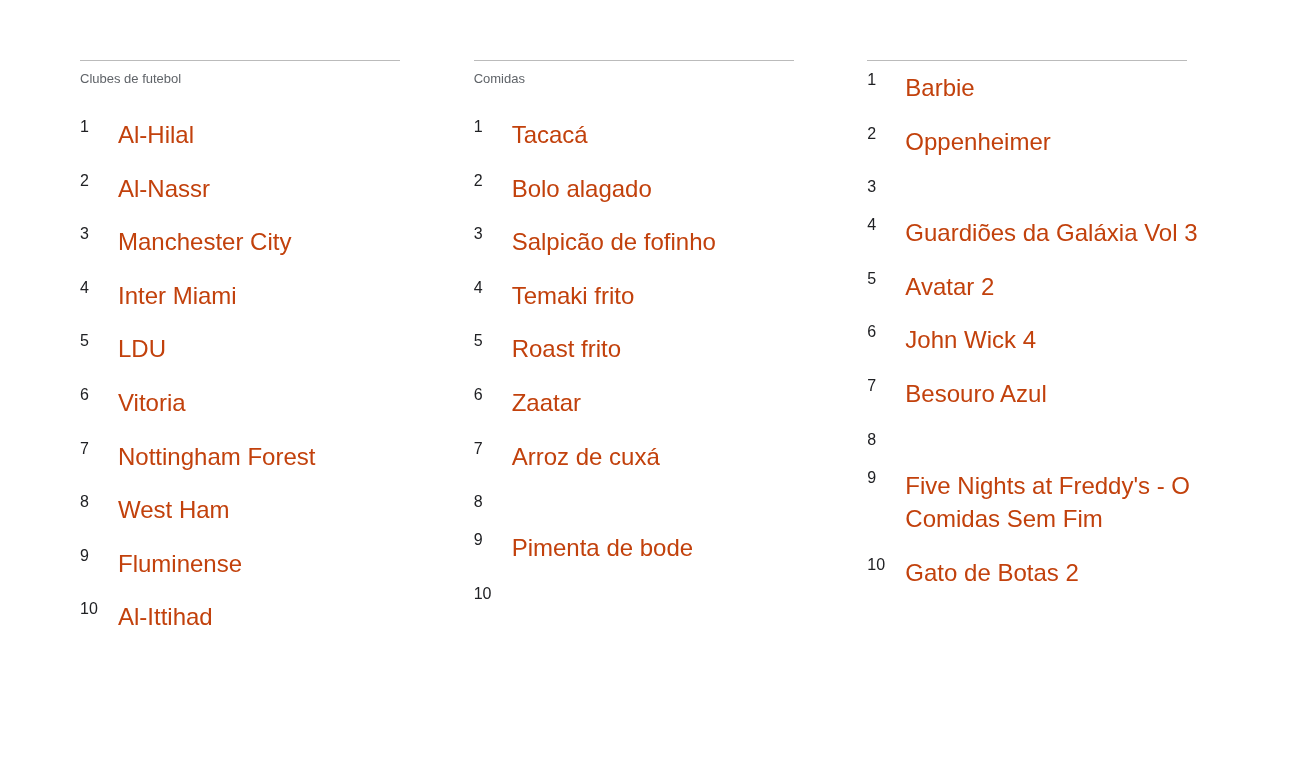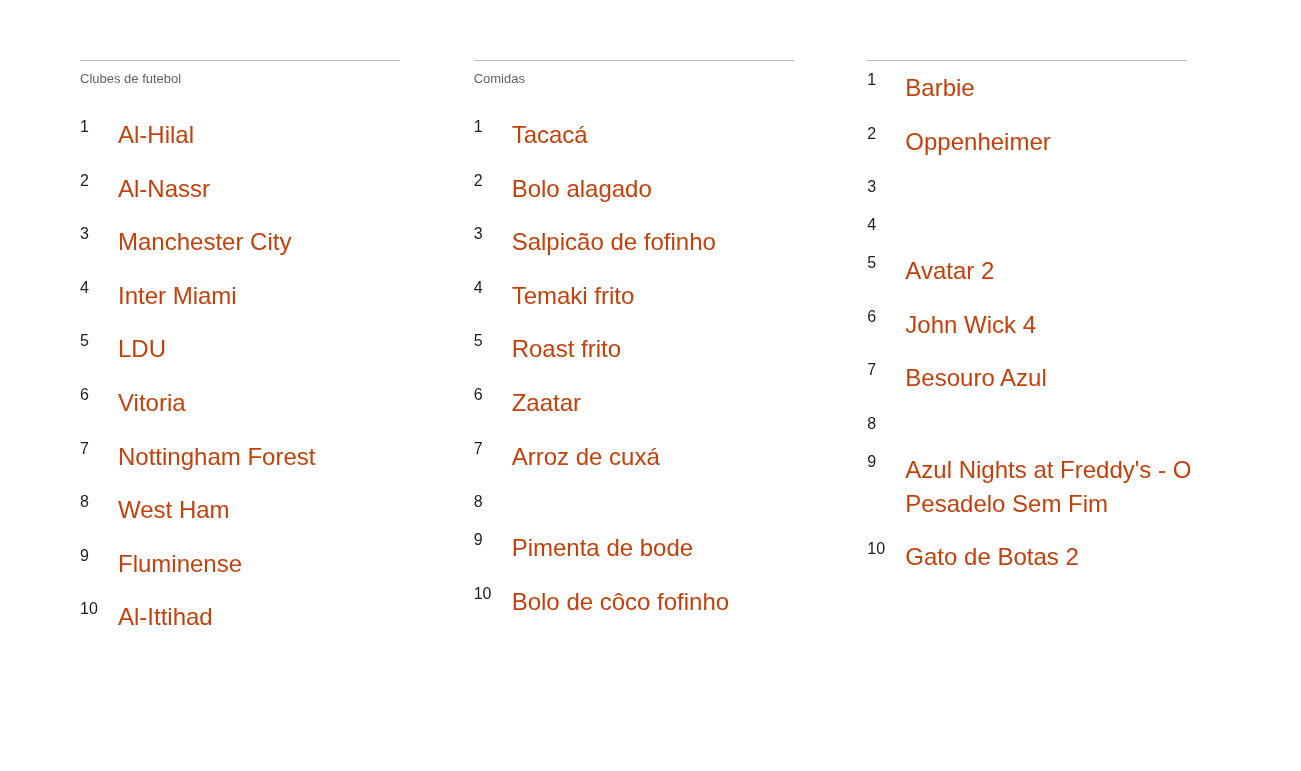--- a/index.html
+++ b/index.html
@@ -159,59 +159,59 @@
         </li>
         <li class="list-item">
           <span class="item-number">8</span>
         </li>
         <li class="list-item">
           <span class="item-number">9</span>
           <span class="item-text">Pimenta de bode</span>
         </li>
         <li class="list-item">
           <span class="item-number">10</span>
-          <span class="item-text">Bolo de côco fofinho</span>
         </li>
       </ul>
     </div>
     <div class="column">
       <div class="column-header-line"></div>
       <ul class="list-items">
         <li class="list-item">
           <span class="item-number">1</span>
           <span class="item-text">Barbie</span>
         </li>
         <li class="list-item">
           <span class="item-number">2</span>
           <span class="item-text">Oppenheimer</span>
         </li>
         <li class="list-item">
           <span class="item-number">3</span>
         </li>
         <li class="list-item">
           <span class="item-number">4</span>
+          <span class="item-text">Guardiões da Galáxia Vol 3</span>
         </li>
         <li class="list-item">
           <span class="item-number">5</span>
           <span class="item-text">Avatar 2</span>
         </li>
         <li class="list-item">
           <span class="item-number">6</span>
           <span class="item-text">John Wick 4</span>
         </li>
         <li class="list-item">
           <span class="item-number">7</span>
           <span class="item-text">Besouro Azul</span>
         </li>
         <li class="list-item">
           <span class="item-number">8</span>
         </li>
         <li class="list-item">
           <span class="item-number">9</span>
-          <span class="item-text">Azul Nights at Freddy's - O Pesadelo Sem Fim</span>
+          <span class="item-text">Five Nights at Freddy's - O Comidas Sem Fim</span>
         </li>
         <li class="list-item">
           <span class="item-number">10</span>
           <span class="item-text">Gato de Botas 2</span>
         </li>
       </ul>
     </div>
   </div>
 
 </body></html>

